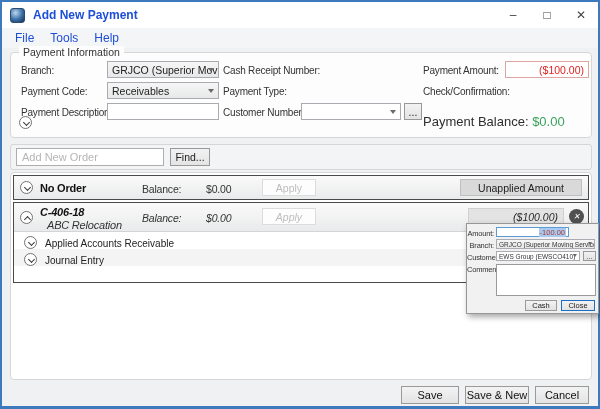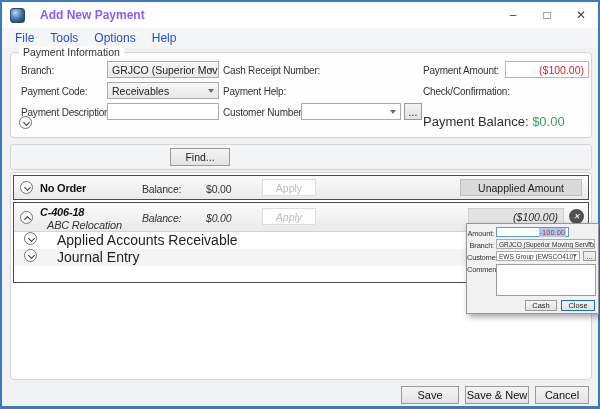--- a/index.html
+++ b/index.html
@@ -6,21 +6,21 @@
   body { background:#9aa7b2; width:600px; height:409px; overflow:hidden; }
   .window { position:relative; width:600px; height:409px; background:#f0f1f2;
             border:2px solid #3c79bd; border-bottom-width:3px; }
 
   
   .titlebar { position:absolute; top:0; left:0; right:0; height:26px; background:#fff;
               display:flex; align-items:center; }
   .app-icon { width:15px; height:15px; margin-left:8px; border-radius:3px;
               background:radial-gradient(circle at 35% 30%, #bcd6ee 0%, #3a6ea5 55%, #16324f 100%);
               border:1px solid #274b73; }
-  .title { margin-left:15px; font-size:12px; font-weight:bold; color:#8b5cf6; }
+  .title { margin-left:8px; font-size:12px; font-weight:bold; color:#1d4ed8; }
   .win-controls { margin-left:auto; display:flex; height:26px; }
   .win-btn { width:34px; height:26px; line-height:26px; text-align:center; font-size:12px; color:#444; }
 
   
   .menubar { position:absolute; top:26px; left:0; right:0; height:20px; display:flex;
              align-items:center; padding-left:5px; background:#f4f5f6; }
   .menu-item { font-size:12px; color:#1d4ed8; padding:2px 8px; }
 
   .lbl { position:absolute; font-size:10px; letter-spacing:-0.2px; color:#333; white-space:nowrap; }
 
@@ -50,22 +50,22 @@
                  transform:rotate(45deg); }
   .chev.up::after { transform:rotate(225deg); top:5px; }
 
   .xcirc { position:absolute; width:15px; height:15px; border-radius:50%; background:#505050;
            color:#fff; font-size:8px; line-height:15px; text-align:center; }
   .xcirc::before { content:"✕"; }
 
   
   .orderband { position:absolute; left:2px; right:2px; border:1px solid #4a4a4a;
                background:linear-gradient(#fafafa,#e9eaeb); }
-  .subrow { height:17px; display:flex; align-items:flex-start; padding-left:10px; gap:20px;
-            font-size:14px; color:#222; }
+  .subrow { height:17px; display:flex; align-items:flex-end; padding-left:10px; gap:8px;
+            font-size:10px; color:#222; }
   .subrow .chev { position:relative; flex:0 0 auto; }
   .subrow.alt { background:#f4f4f4; }
 
   .grey-box { position:absolute; background:#d9d9d9; border:1px solid #bfbfbf; color:#1d1d1d;
               font-size:10.5px; display:flex; align-items:center; justify-content:center; }
   .amount-box { position:absolute; background:#e3e3e3; border:1px solid #d0d0d0; color:#2a2a2a;
                 font-size:10.5px; display:flex; align-items:center; justify-content:flex-end;
                 padding-right:5px; }
 
   
@@ -110,21 +110,20 @@
     <div class="win-controls">
       <div class="win-btn">–</div>
       <div class="win-btn">□</div>
       <div class="win-btn">✕</div>
     </div>
   </div>
 
   <div class="menubar">
     <div class="menu-item">File</div>
     <div class="menu-item">Tools</div>
-    <div class="menu-item">Options</div>
     <div class="menu-item">Help</div>
   </div>
 
   <div class="panel" style="left:8px; top:50px; width:582px; height:86px;">
     <div class="legend">Payment Information</div>
 
     <div class="lbl" style="left:10px; top:12px;">Branch:</div>
     <div class="combo" style="left:96px; top:8px; width:112px; height:17px;">
       <span>GRJCO (Superior Movir</span>
       <span class="dd-arrow"></span>
@@ -135,39 +134,40 @@
       <span>Receivables</span>
       <span class="dd-arrow"></span>
     </div>
 
     <div class="lbl" style="left:10px; top:54px;">Payment Description:</div>
     <div class="tinput" style="left:96px; top:50px; width:112px; height:17px;"></div>
 
     <div class="chev" style="left:8px; top:63px;"></div>
 
     <div class="lbl" style="left:212px; top:12px;">Cash Receipt Number:</div>
-    <div class="lbl" style="left:212px; top:33px;">Payment Help:</div>
+    <div class="lbl" style="left:212px; top:33px;">Payment Type:</div>
     <div class="lbl" style="left:212px; top:54px;">Customer Number:</div>
     <div class="combo" style="left:290px; top:50px; width:100px; height:17px; background:#fff;">
       <span></span>
       <span class="dd-arrow"></span>
     </div>
     <div class="btn" style="left:393px; top:50px; width:18px; height:17px;">...</div>
 
     <div class="lbl" style="left:412px; top:12px;">Payment Amount:</div>
     <div class="tinput red" style="left:494px; top:8px; width:84px; height:17px; justify-content:flex-end; border-color:#dca7a2;">($100.00)</div>
     <div class="lbl" style="left:412px; top:33px;">Check/Confirmation:</div>
     <div class="balance-line" style="left:412px; top:61px;">
       <span>Payment Balance:</span>
       <span class="green">$0.00</span>
     </div>
   </div>
 
   <div class="panel" style="left:8px; top:142px; width:582px; height:26px; background:#f3f4f5; border-radius:3px;">
-    <div class="btn" style="left:159px; top:3px; width:60px; height:18px;">Find...</div>
+    <input class="search" style="left: 5px; top: 3px; width: 148px; height: 18px;" placeholder="Add New Order">
+    <div class="btn" style="left:159px; top:3px; width:40px; height:18px;">Find...</div>
   </div>
 
   <div class="panel" style="left:8px; top:170px; width:582px; height:208px; background:#fff;">
 
     <div class="orderband" style="top:2px; height:25px;">
       <div class="chev" style="left:6px; top:5px;"></div>
       <div class="lbl" style="left:26px; top:6px; font-weight:bold; font-size:11px; color:#111;">No Order</div>
       <div class="lbl" style="left:128px; top:7px; font-size:10.5px;">Balance:</div>
       <div class="lbl" style="left:192px; top:7px; font-size:10.5px;">$0.00</div>
       <div class="btn btn-disabled" style="left:248px; top:3px; width:54px; height:17px;">Apply</div>

